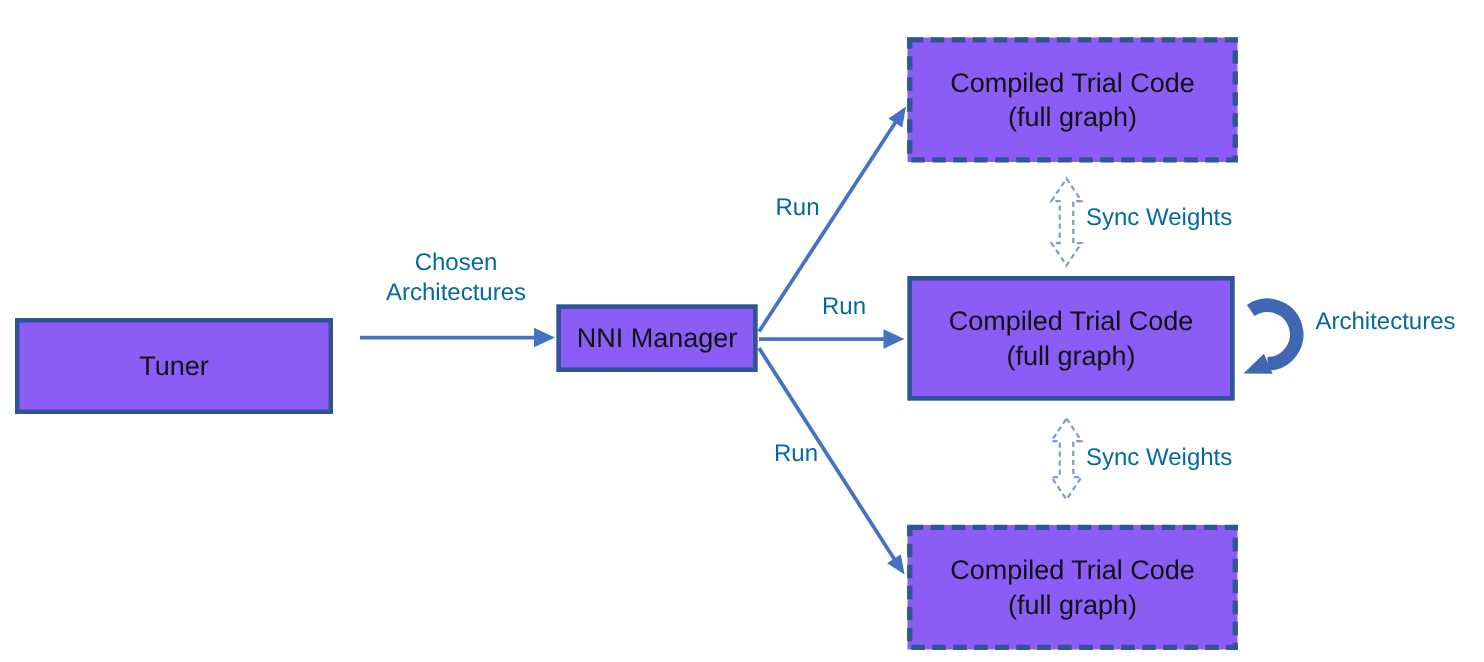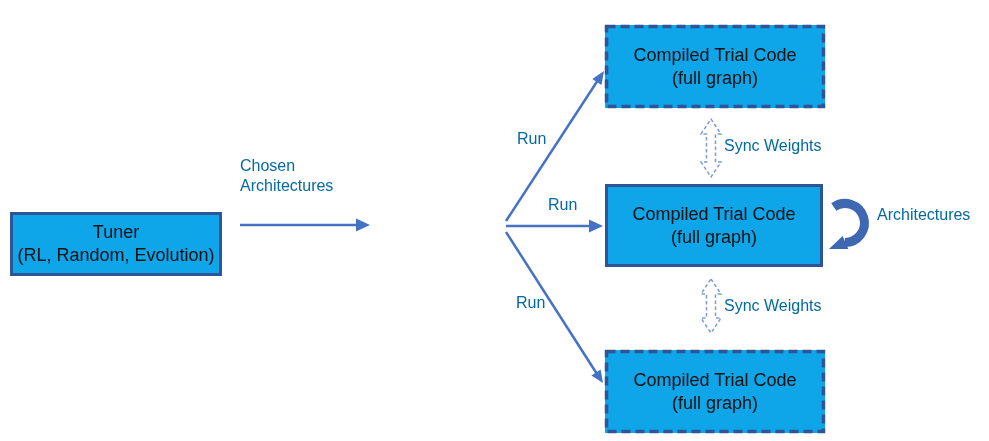--- a/index.html
+++ b/index.html
@@ -10,21 +10,21 @@
   .canvas {
     position: relative;
     width: 989px;
     height: 441px;
     background: #ffffff;
     overflow: hidden;
   }
   .node {
     position: absolute;
     box-sizing: border-box;
-    background: #0ea5e9;
+    background: #8b5cf6;
     display: flex;
     flex-direction: column;
     align-items: center;
     justify-content: center;
     text-align: center;
     color: #111111;
     font-size: 18px;
     line-height: 23px;
   }
   .node.solid { border: 3px solid #2f5597; }
@@ -36,21 +36,21 @@
   #trial-middle { left: 605px; top: 184px; width: 218px; height: 83px; }
   #trial-bottom { left: 605px; top: 350px; width: 220px; height: 83px; }
 
   .edge-label {
     position: absolute;
     color: #0369a1;
     font-size: 16px;
     line-height: 20px;
     white-space: nowrap;
   }
-  #label-chosen { left: 240px; top: 156px; width: 128px; text-align: left; }
+  #label-chosen { left: 240px; top: 166px; width: 128px; text-align: center; }
   #label-run-top    { left: 517px; top: 129px; }
   #label-run-middle { left: 548px; top: 195px; }
   #label-run-bottom { left: 516px; top: 293px; }
   #label-sync-top    { left: 724px; top: 136px; }
   #label-sync-bottom { left: 724px; top: 296px; }
   #label-train { left: 877px; top: 204px; text-align: left; line-height: 21px; }
 
   svg.overlay {
     position: absolute;
     left: 0; top: 0;
@@ -58,23 +58,25 @@
     pointer-events: none;
   }
 </style>
 </head>
 <body>
 
 <div class="canvas">
 
   <div class="node solid" id="tuner">
     <div>Tuner</div>
-    <div>(RL, Random, Evolution)</div>
   </div>
 
+  <div class="node solid" id="nni-manager">
+    <div>NNI Manager</div>
+  </div>
 
   <div class="node nofill-border" id="trial-top">
     <div>Compiled Trial Code</div>
     <div>(full graph)</div>
   </div>
 
   <div class="node solid" id="trial-middle">
     <div>Compiled Trial Code</div>
     <div>(full graph)</div>
   </div>

